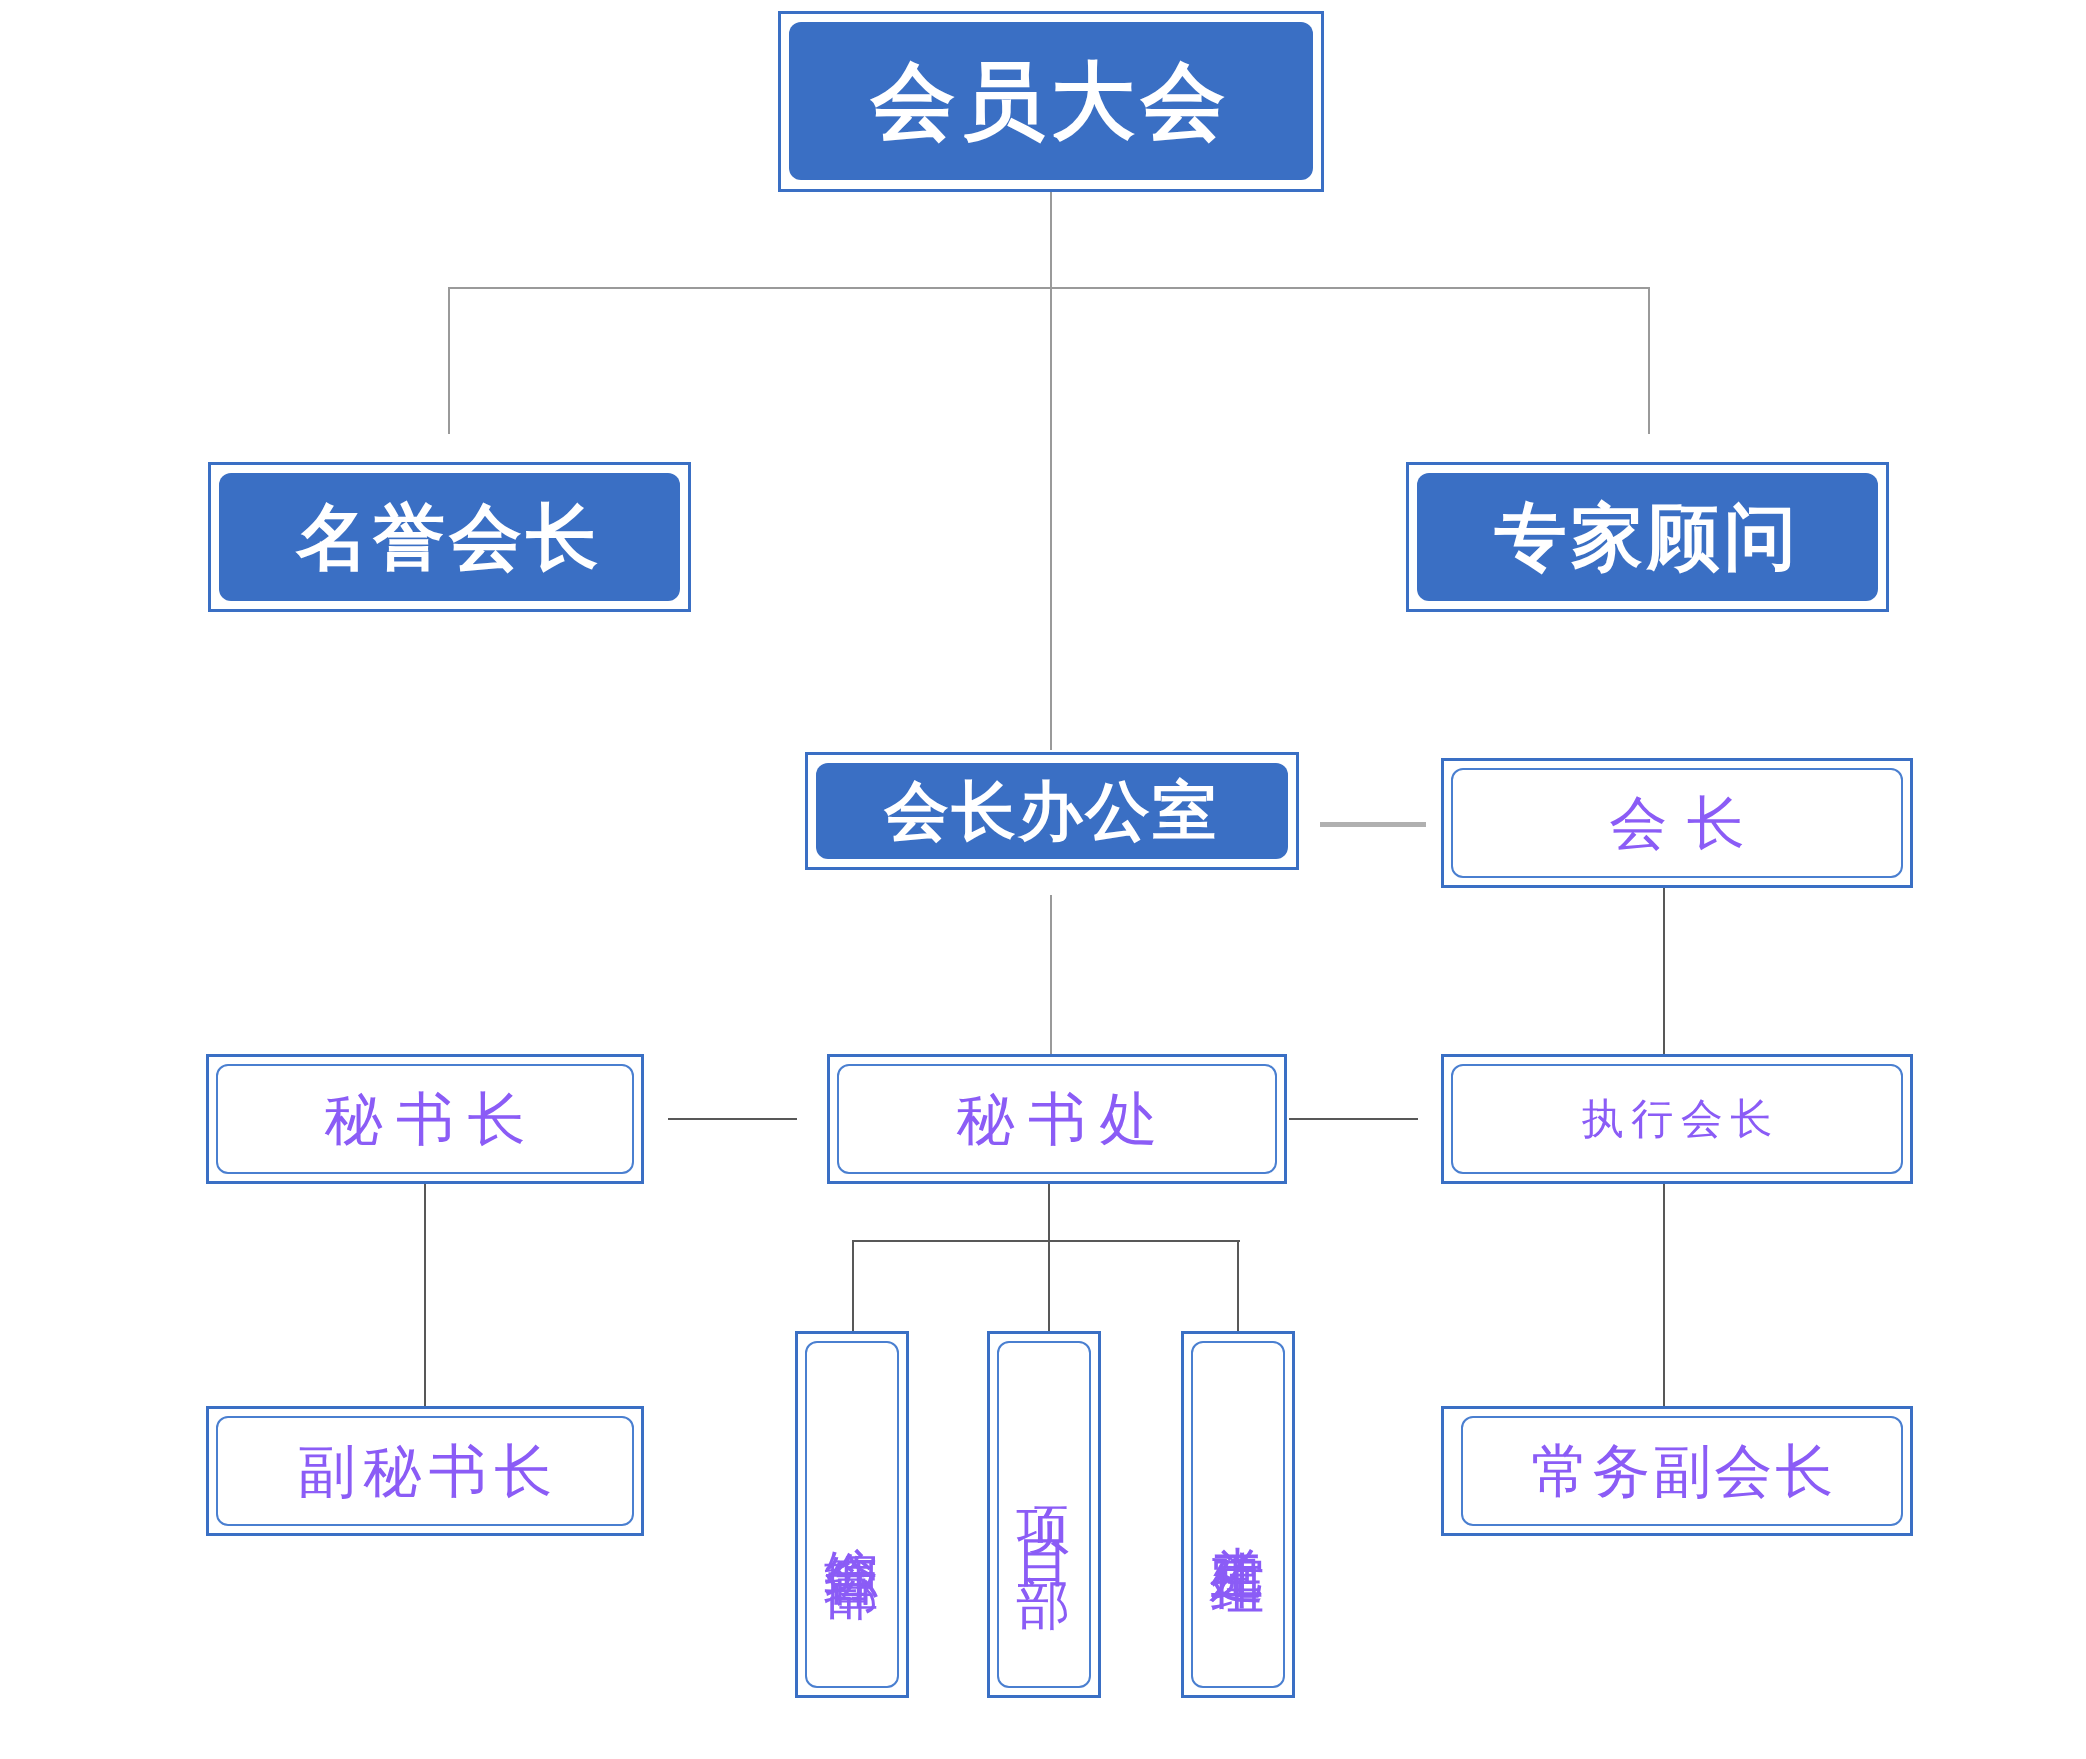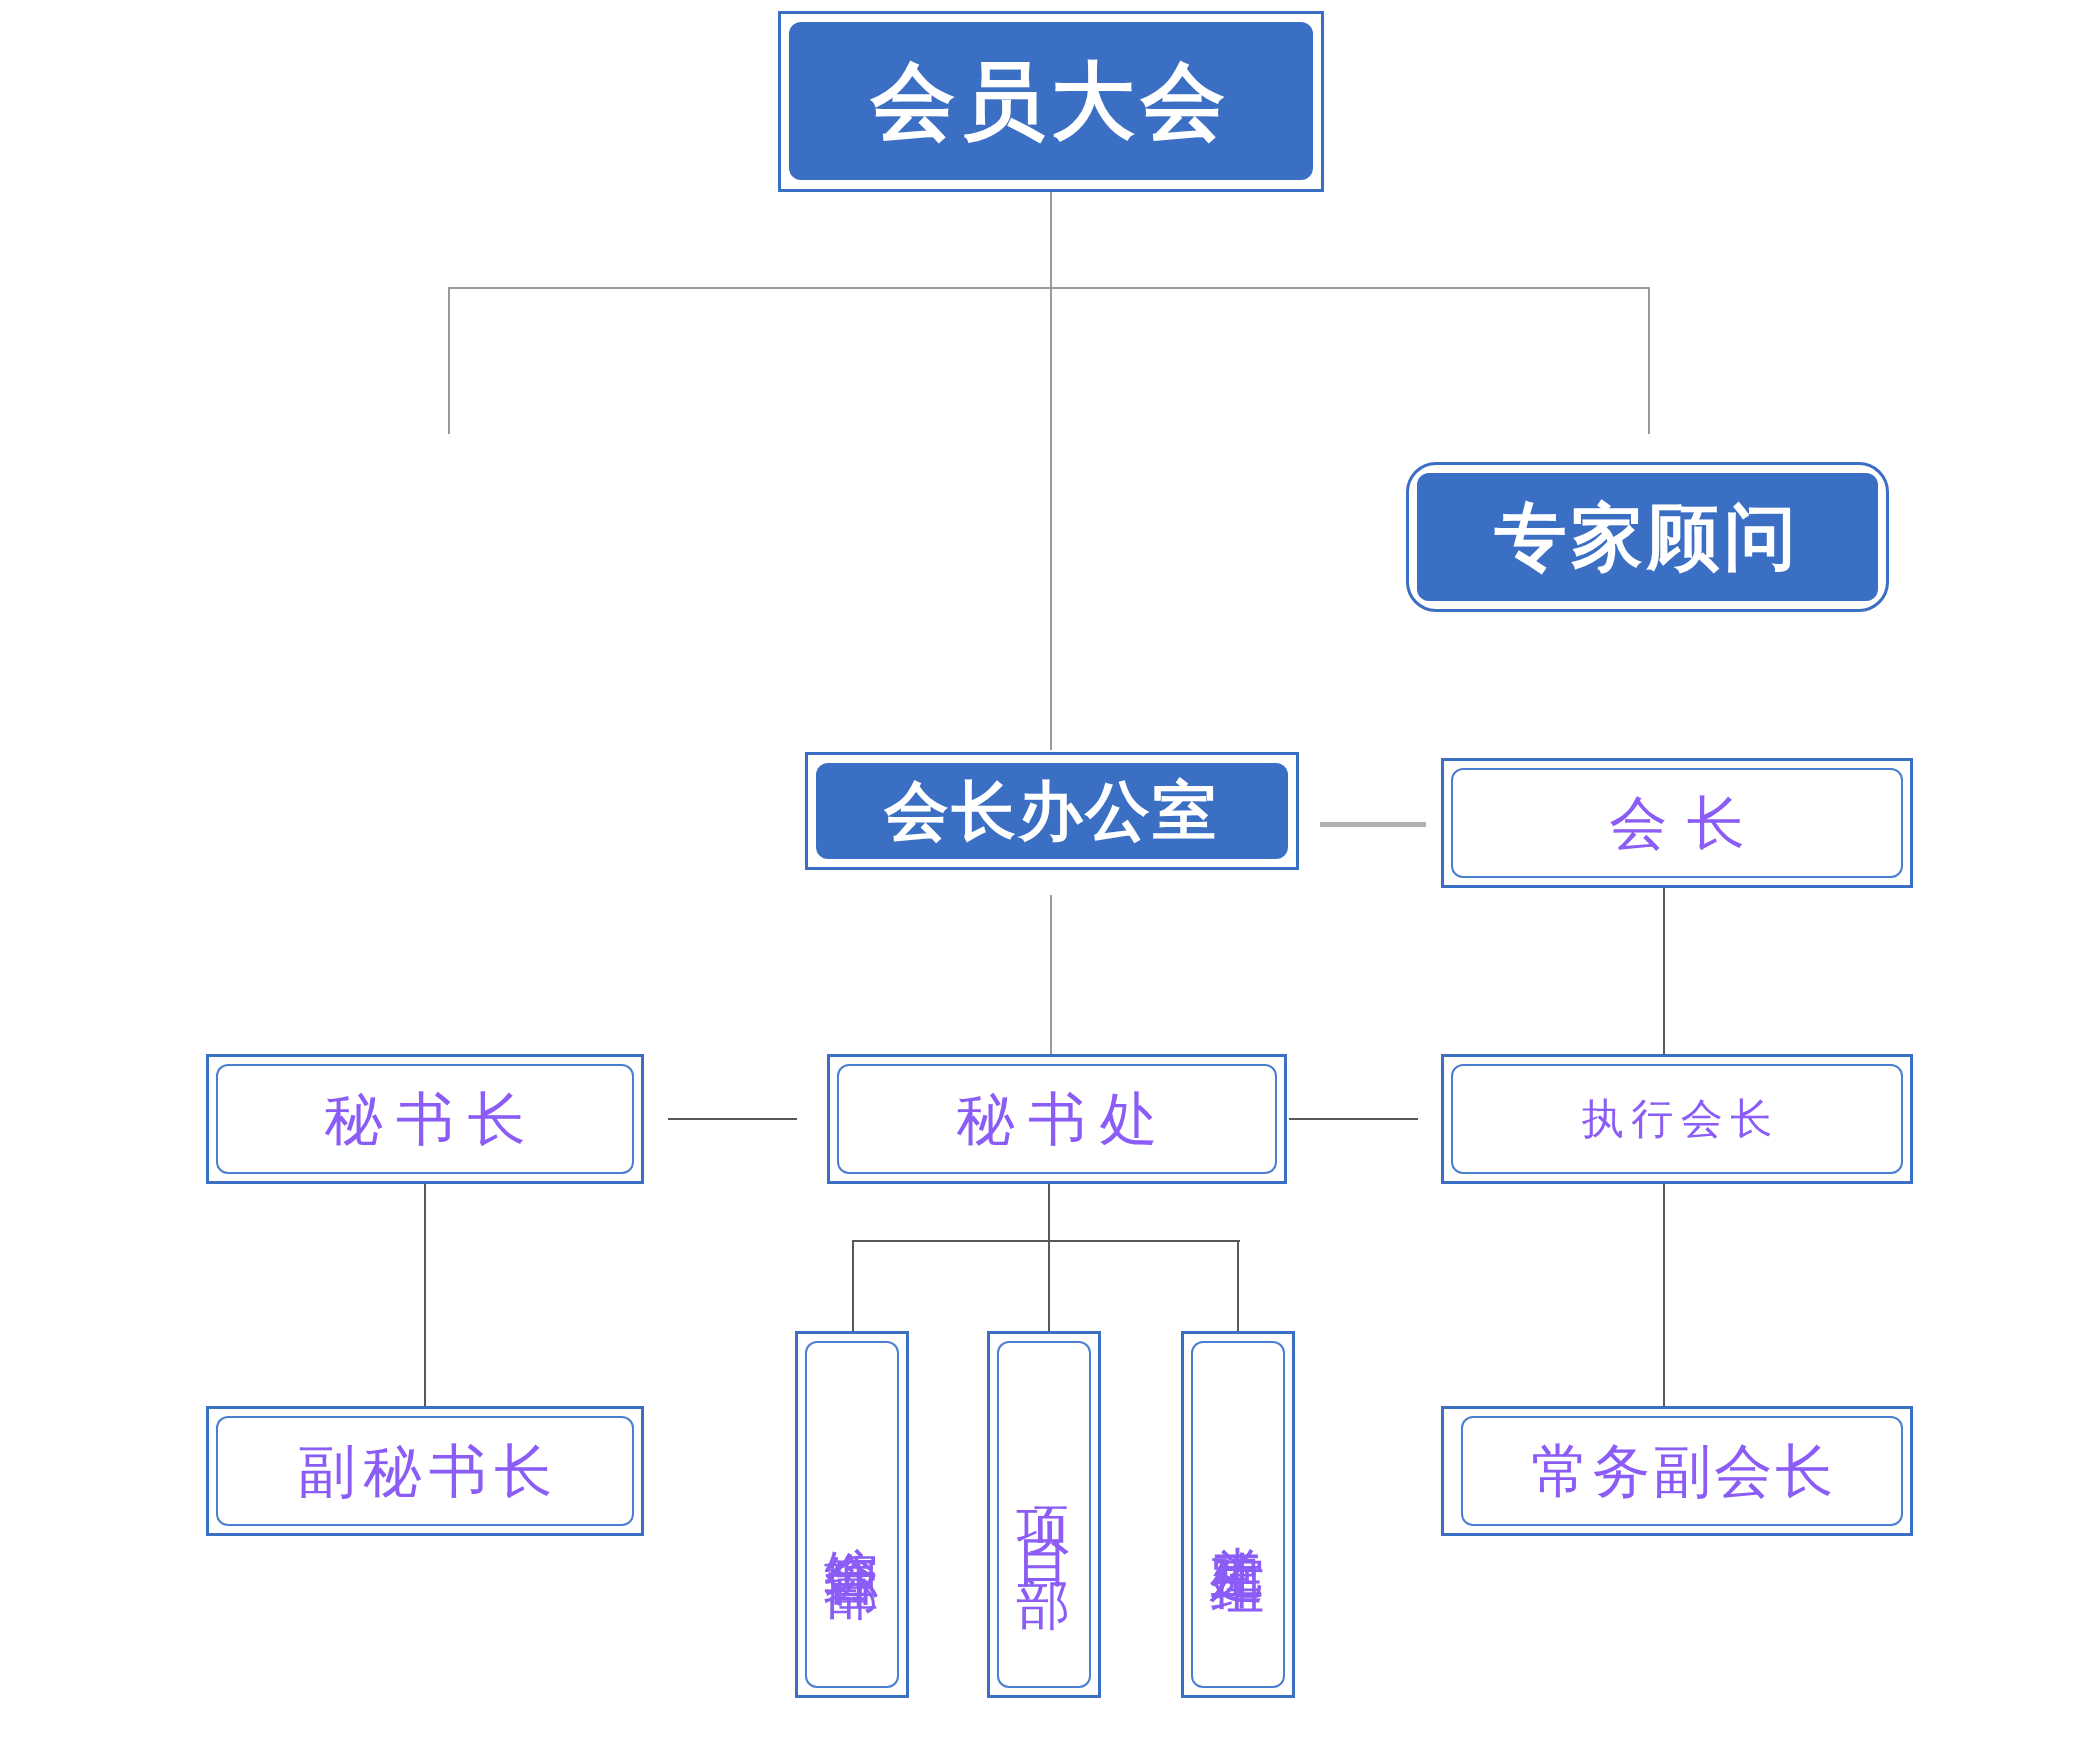--- a/index.html
+++ b/index.html
@@ -71,21 +71,21 @@
     line-height:1.05;
   }
 
   
   #n-assembly   {left:778px; top:10.5px;   width:546px;  height:181px;}
   #n-assembly   .label{font-size:84px; letter-spacing:6px;}
 
   #n-honorary   {left:208px;  top:462px;  width:483px;  height:150px;}
   #n-honorary   .label{font-size:72px; letter-spacing:4.5px;}
 
-  #n-advisor    {left:1406px; top:462px;  width:483px;  height:150px;border-radius:30px;}
+  #n-advisor    {left:1406px; top:462px;  width:483px;  height:150px;}
   #n-advisor    .label{font-size:72px; letter-spacing:4.5px;}
 
   #n-office     {left:805px; top:752px; width:494px;  height:118px;}
   #n-office     .label{font-size:64px; letter-spacing:3px;}
 
   #n-president  {left:1441px; top:758px; width:472px;  height:130px;}
   #n-president  .label{font-size:58px; letter-spacing:19.5px; text-indent:19.5px;}
 
   #n-secgen     {left:206px;  top:1054px; width:438px;  height:130px;}
   #n-secgen     .label{font-size:58px; letter-spacing:13.5px; text-indent:13.5px;}
@@ -149,20 +149,25 @@
   <div class="conn v dark" style="left:1048px; top:1240px; height:91px;"></div>
 
   <div class="conn v dark" style="left:1237px; top:1240px; height:91px;"></div>
 
   <div class="node blue" id="n-assembly">
     <div class="inner">
       <span class="label">会员大会</span>
     </div>
   </div>
 
+  <div class="node blue" id="n-honorary">
+    <div class="inner">
+      <span class="label">名誉会长</span>
+    </div>
+  </div>
 
   <div class="node blue" id="n-advisor">
     <div class="inner">
       <span class="label">专家顾问</span>
     </div>
   </div>
 
   <div class="node blue" id="n-office">
     <div class="inner">
       <span class="label">会长办公室</span>

